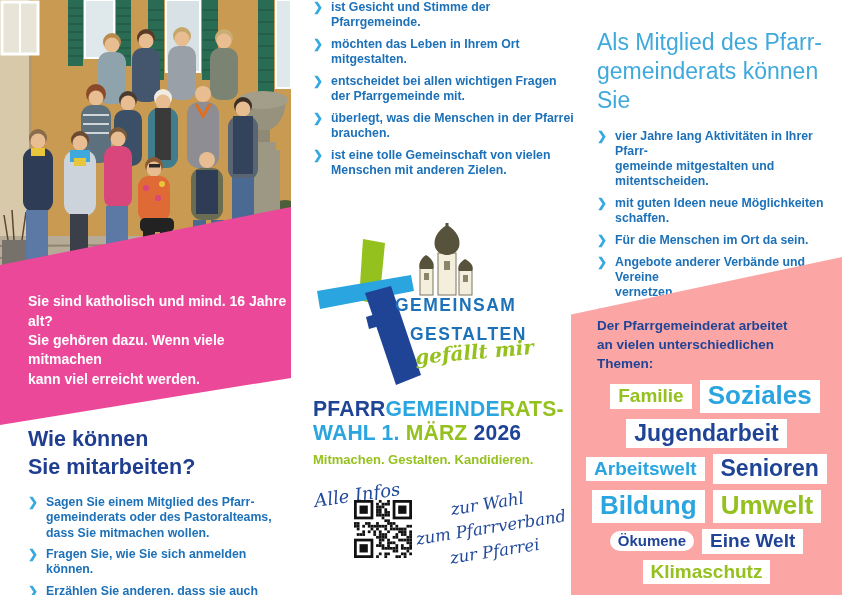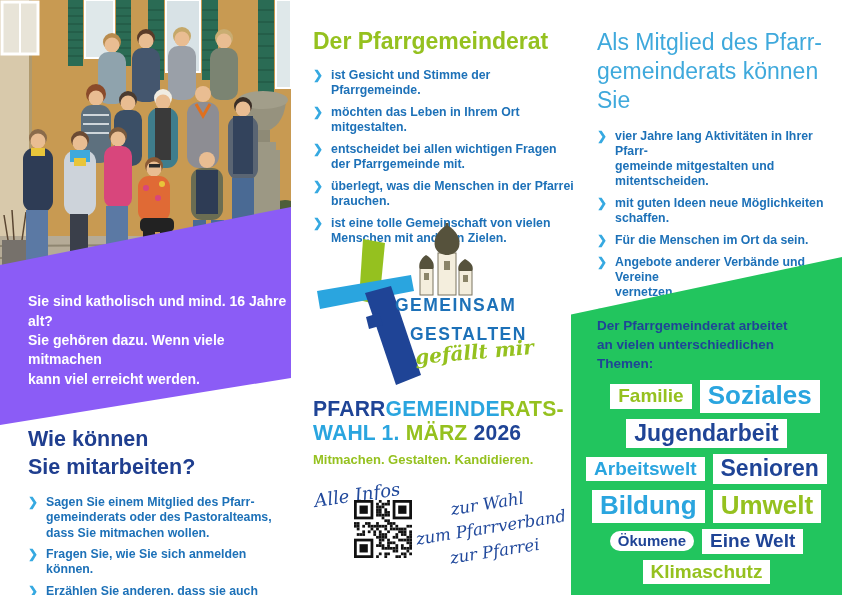--- a/index.html
+++ b/index.html
@@ -3,21 +3,21 @@
 <meta charset="utf-8">
 <title>Der Pfarrgemeinderat</title>
 <style>
   html,body{margin:0;padding:0;background:#fff;}
   #page{position:relative;width:842px;height:595px;background:#fff;overflow:hidden;
         font-family:"Liberation Sans",sans-serif;-webkit-font-smoothing:antialiased;}
   .abs{position:absolute;}
 
   
   #photo{left:0;top:0;}
-  #blue-box{left:0;top:207px;width:291px;height:218px;background:#8b5cf6;
+  #blue-box{left:0;top:207px;width:291px;height:218px;background:#ec4899;
             clip-path:polygon(0 26.6%,100% 0,100% 78.4%,0 100%);}
   #blue-box .txt{position:absolute;left:28px;top:66px;color:#fff;font-size:14px;
                  line-height:1.38;font-weight:600;white-space:pre-line;}
   #blue-box .txt p{margin:0 0 11px 0;}
   #how{left:28px;top:426px;width:252px;}
   #how h2{margin:0 0 14px 0;color:#1f3e8f;font-size:21.5px;font-weight:600;
           line-height:1.28;white-space:pre-line;}
 
   .blist .li{display:flex;gap:8px;margin-bottom:6.5px;}
   .blist .chev{color:#36a9e1;font-weight:700;font-size:12px;line-height:1.25;flex:0 0 auto;}
@@ -43,21 +43,21 @@
               font-style:italic;font-family:"DejaVu Serif",serif;transform:rotate(-8deg);}
   #qr-wrap{position:absolute;left:44px;top:24px;width:58px;height:58px;background:#fff;}
   #info .hand{position:absolute;left:96px;top:16px;width:170px;text-align:center;
               color:#21499c;font-size:16.5px;font-style:italic;line-height:1.45;
               font-family:"DejaVu Serif",serif;transform:rotate(-9deg);}
 
   
   #right{left:597px;top:0;width:246px;}
   #right h1{margin:28px 0 13px 0;color:#3fa9dc;font-size:23px;font-weight:500;
             line-height:1.27;white-space:pre-line;}
-  #green-box{left:571px;top:257px;width:271px;height:338px;background:#22c55e;
+  #green-box{left:571px;top:257px;width:271px;height:338px;background:#fca5a5;
              clip-path:polygon(0 17%,100% 0,100% 100%,0 100%);}
   #green-box .gb-title{position:absolute;left:26px;top:60px;color:#1f4496;font-weight:700;
                        font-size:13.5px;line-height:1.4;white-space:pre-line;}
   #topics{position:absolute;left:8px;top:120px;width:255px;display:flex;flex-wrap:wrap;
           justify-content:center;align-items:center;}
   .chip{background:#fff;padding:1px 8px 2px;margin:3px 4px;font-weight:700;line-height:1.15;}
   .chip.br{flex-basis:100%;height:0;padding:0;margin:0;background:transparent;}
   .sz-s{font-size:15px}.sz-m{font-size:19px}.sz-l{font-size:23px}.sz-xl{font-size:26px}
 </style>
 </head>
@@ -235,21 +235,20 @@
         </div>
         <div class="li">
           <span class="chev">❯</span>
           <span class="t">Erzählen Sie anderen, dass sie auch
 mitmachen können.</span>
         </div>
       </div>
   </div>
 
   <div id="mid" class="abs">
-    <h1>Der Pfarrgemeinderat</h1>
     <div class="blist">
 
     <div class="li">
           <span class="chev">❯</span>
           <span class="t">ist Gesicht und Stimme der Pfarrgemeinde.</span>
         </div>
         <div class="li">
           <span class="chev">❯</span>
           <span class="t">möchten das Leben in Ihrem Ort mitgestalten.</span>
         </div>

